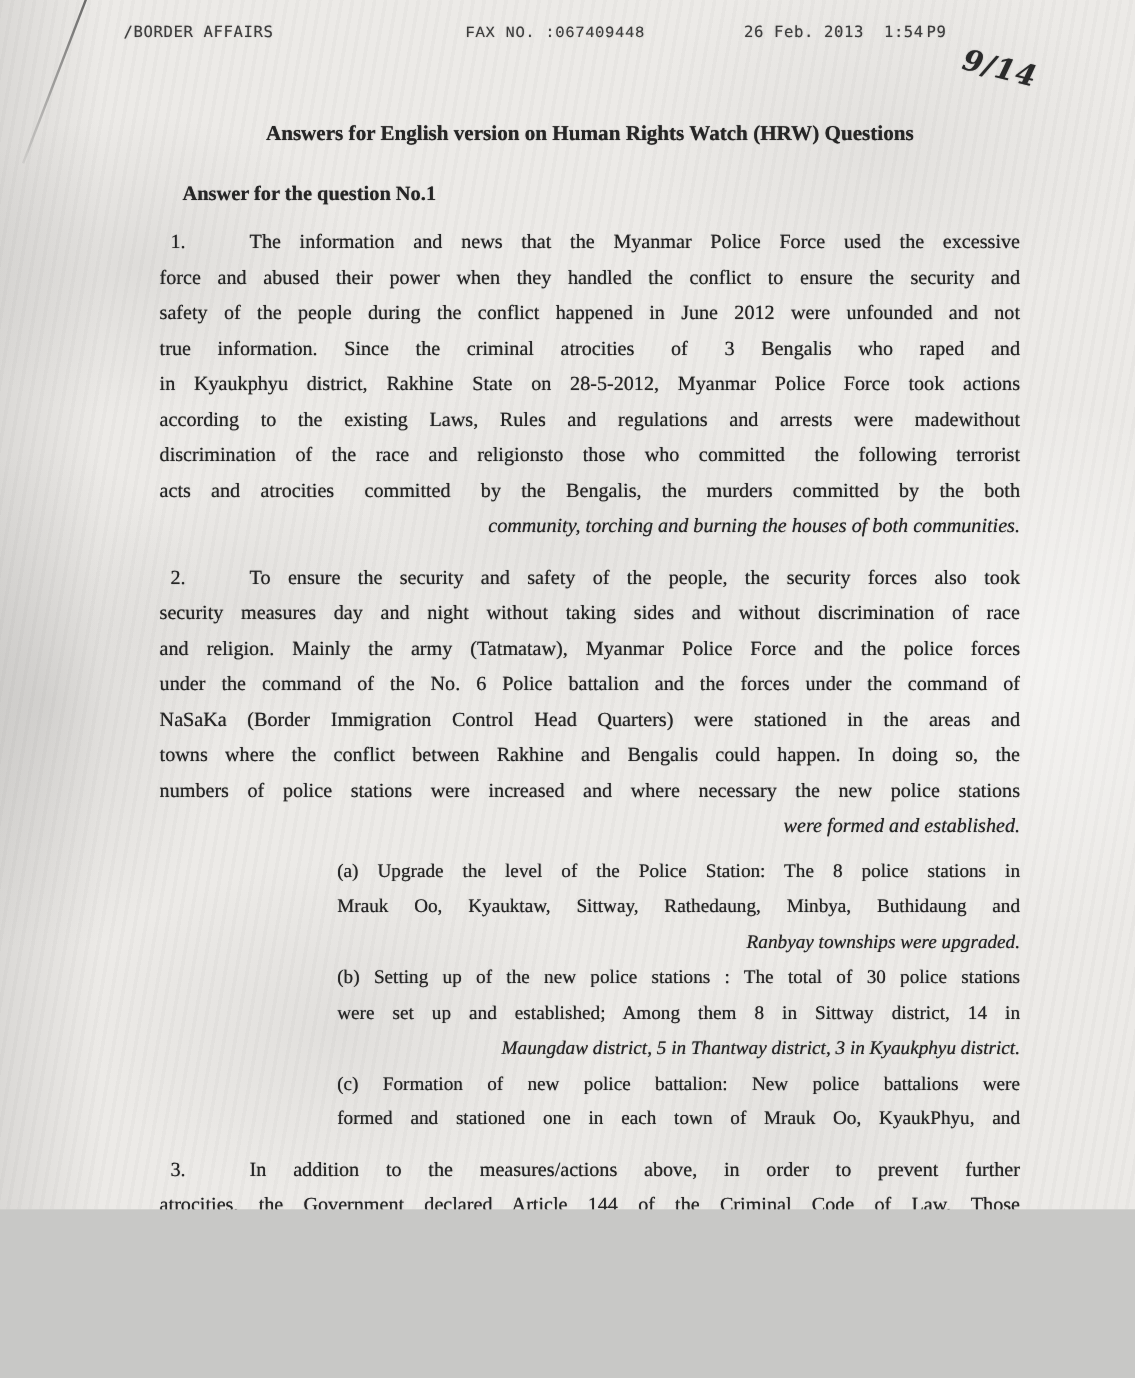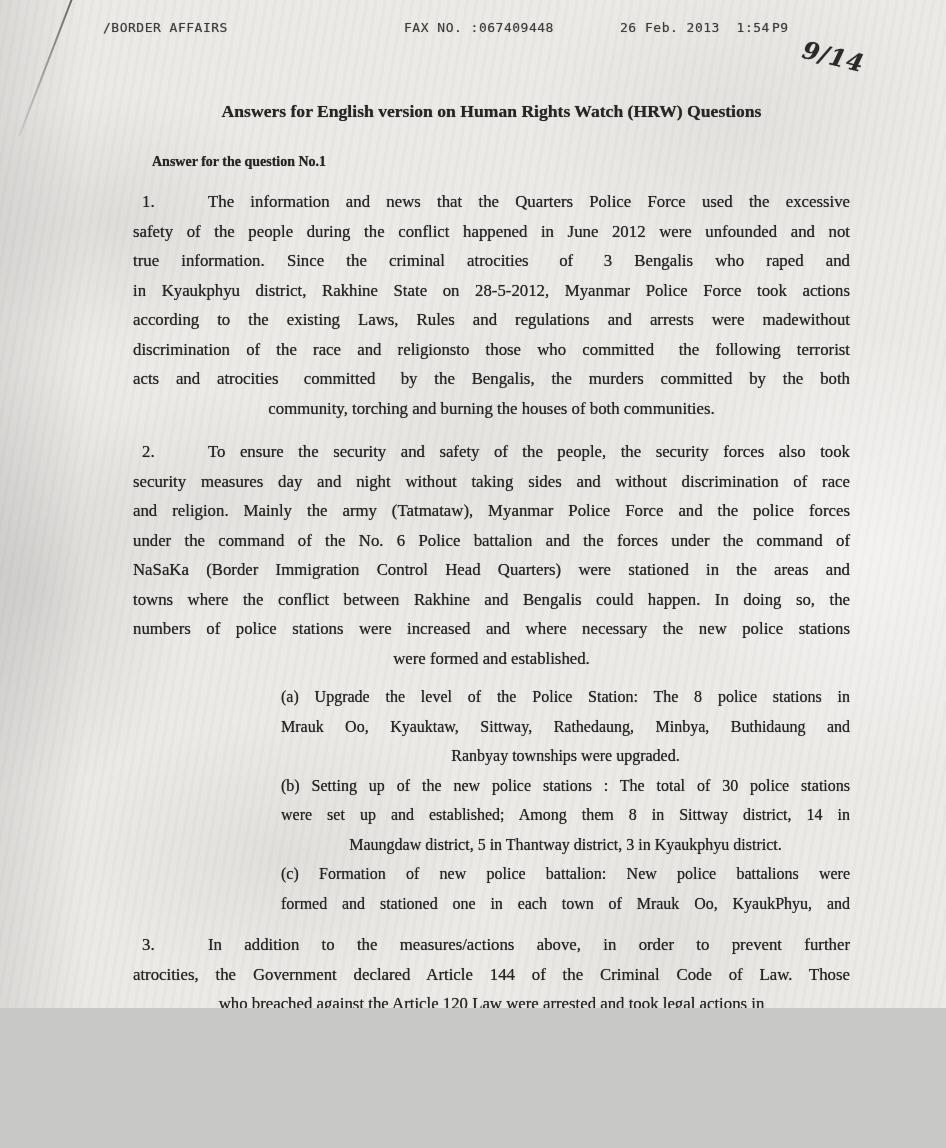--- a/index.html
+++ b/index.html
@@ -23,21 +23,21 @@
     color:#262626;
   }
   .fax-header{
     position:absolute;top:20px;left:0;width:946px;height:20px;
     font-family:"DejaVu Sans Mono", monospace;
     font-size:13px;color:#3d3d3d;letter-spacing:.5px;
     text-shadow:0 0 1px rgba(60,60,60,.55);
   }
   .fax-header span{position:absolute;white-space:pre;}
   .fax-sender{left:103px;}
-  .fax-number{left:404px;}
+  .fax-number{left:388px;font-family:Liberation Mono, monospace;}
   .fax-datetime{left:620px;}
   .fax-pagecode{left:772px;}
   .scan-line{
     position:absolute;left:72px;top:-4px;width:2px;height:150px;
     background:linear-gradient(to bottom, rgba(60,60,60,.75), rgba(100,100,100,.12));
     transform:rotate(21deg);transform-origin:top center;
   }
   .hand{
     font-family:"DejaVu Serif", serif;font-style:italic;color:#2a2a2a;
     text-shadow:0 0 1px rgba(40,40,40,.6);
@@ -48,30 +48,30 @@
     transform:rotate(-8deg);font-weight:bold;}
   .content{
     position:absolute;left:133px;top:99px;width:717px;
     font-size:16.8px;
     text-shadow:0 0 .8px rgba(25,25,25,.75);
   }
   .title{
     text-align:center;font-weight:700;font-size:17.6px;line-height:24px;
   }
   .section-heading{
-    font-weight:700;font-size:14px;margin-top:28px;margin-left:19px;line-height:22px;
+    font-weight:700;font-size:17px;margin-top:28px;margin-left:19px;line-height:22px;
   }
   .paragraphs{margin-top:11px;}
   .para{margin-top:14px;}
   .para.indent{margin-top:0;margin-left:148px;font-size:16px;}
   .para:not(.indent) + .para.indent{margin-top:9px;}
   .para.indent + .para:not(.indent){margin-top:12px;}
   .line{line-height:29.5px;min-height:29.5px;}
   .just{text-align:justify;text-align-last:justify;}
-  .last{text-align:center;}
+  .last{text-align:right;font-style:italic;}
   .numbered{display:flex;}
   .numbered .pnum{flex:0 0 75px;box-sizing:border-box;padding-left:9px;}
   .numbered .ptext{flex:1 1 auto;display:block;text-align:justify;text-align-last:justify;}
 </style>
 </head>
 <body>
 
 <div class="page">
 
   <div class="scan-line"></div>
@@ -85,22 +85,23 @@
 
   <div class="hand page-mark">9/14</div>
 
   <div class="content">
     <div class="title">Answers for English version on Human Rights Watch (HRW) Questions</div>
     <div class="section-heading">Answer for the question No.1</div>
     <div class="paragraphs">
         <div class="para">
           <div class="line just numbered">
             <span class="pnum">1.</span>
-            <span class="ptext">The information and news that the Quarters Police Force used the excessive</span>
+            <span class="ptext">The information and news that the Myanmar Police Force used the excessive</span>
           </div>
+          <div class="line just">force and abused their power when they handled the conflict to ensure the security and</div>
           <div class="line just">safety of the people during the conflict happened in June 2012 were unfounded and not</div>
           <div class="line just">true information. Since the criminal atrocities  of  3 Bengalis who raped and</div>
           <div class="line just">in Kyaukphyu district, Rakhine State on 28-5-2012, Myanmar Police Force took actions</div>
           <div class="line just">according to the existing Laws, Rules and regulations and arrests were madewithout</div>
           <div class="line just">discrimination of the race and religionsto those who committed  the following terrorist</div>
           <div class="line just">acts and atrocities  committed  by the Bengalis, the murders committed by the both</div>
           <div class="line last">community, torching and burning the houses of both communities.</div>
         </div>
         <div class="para">
           <div class="line just numbered">

